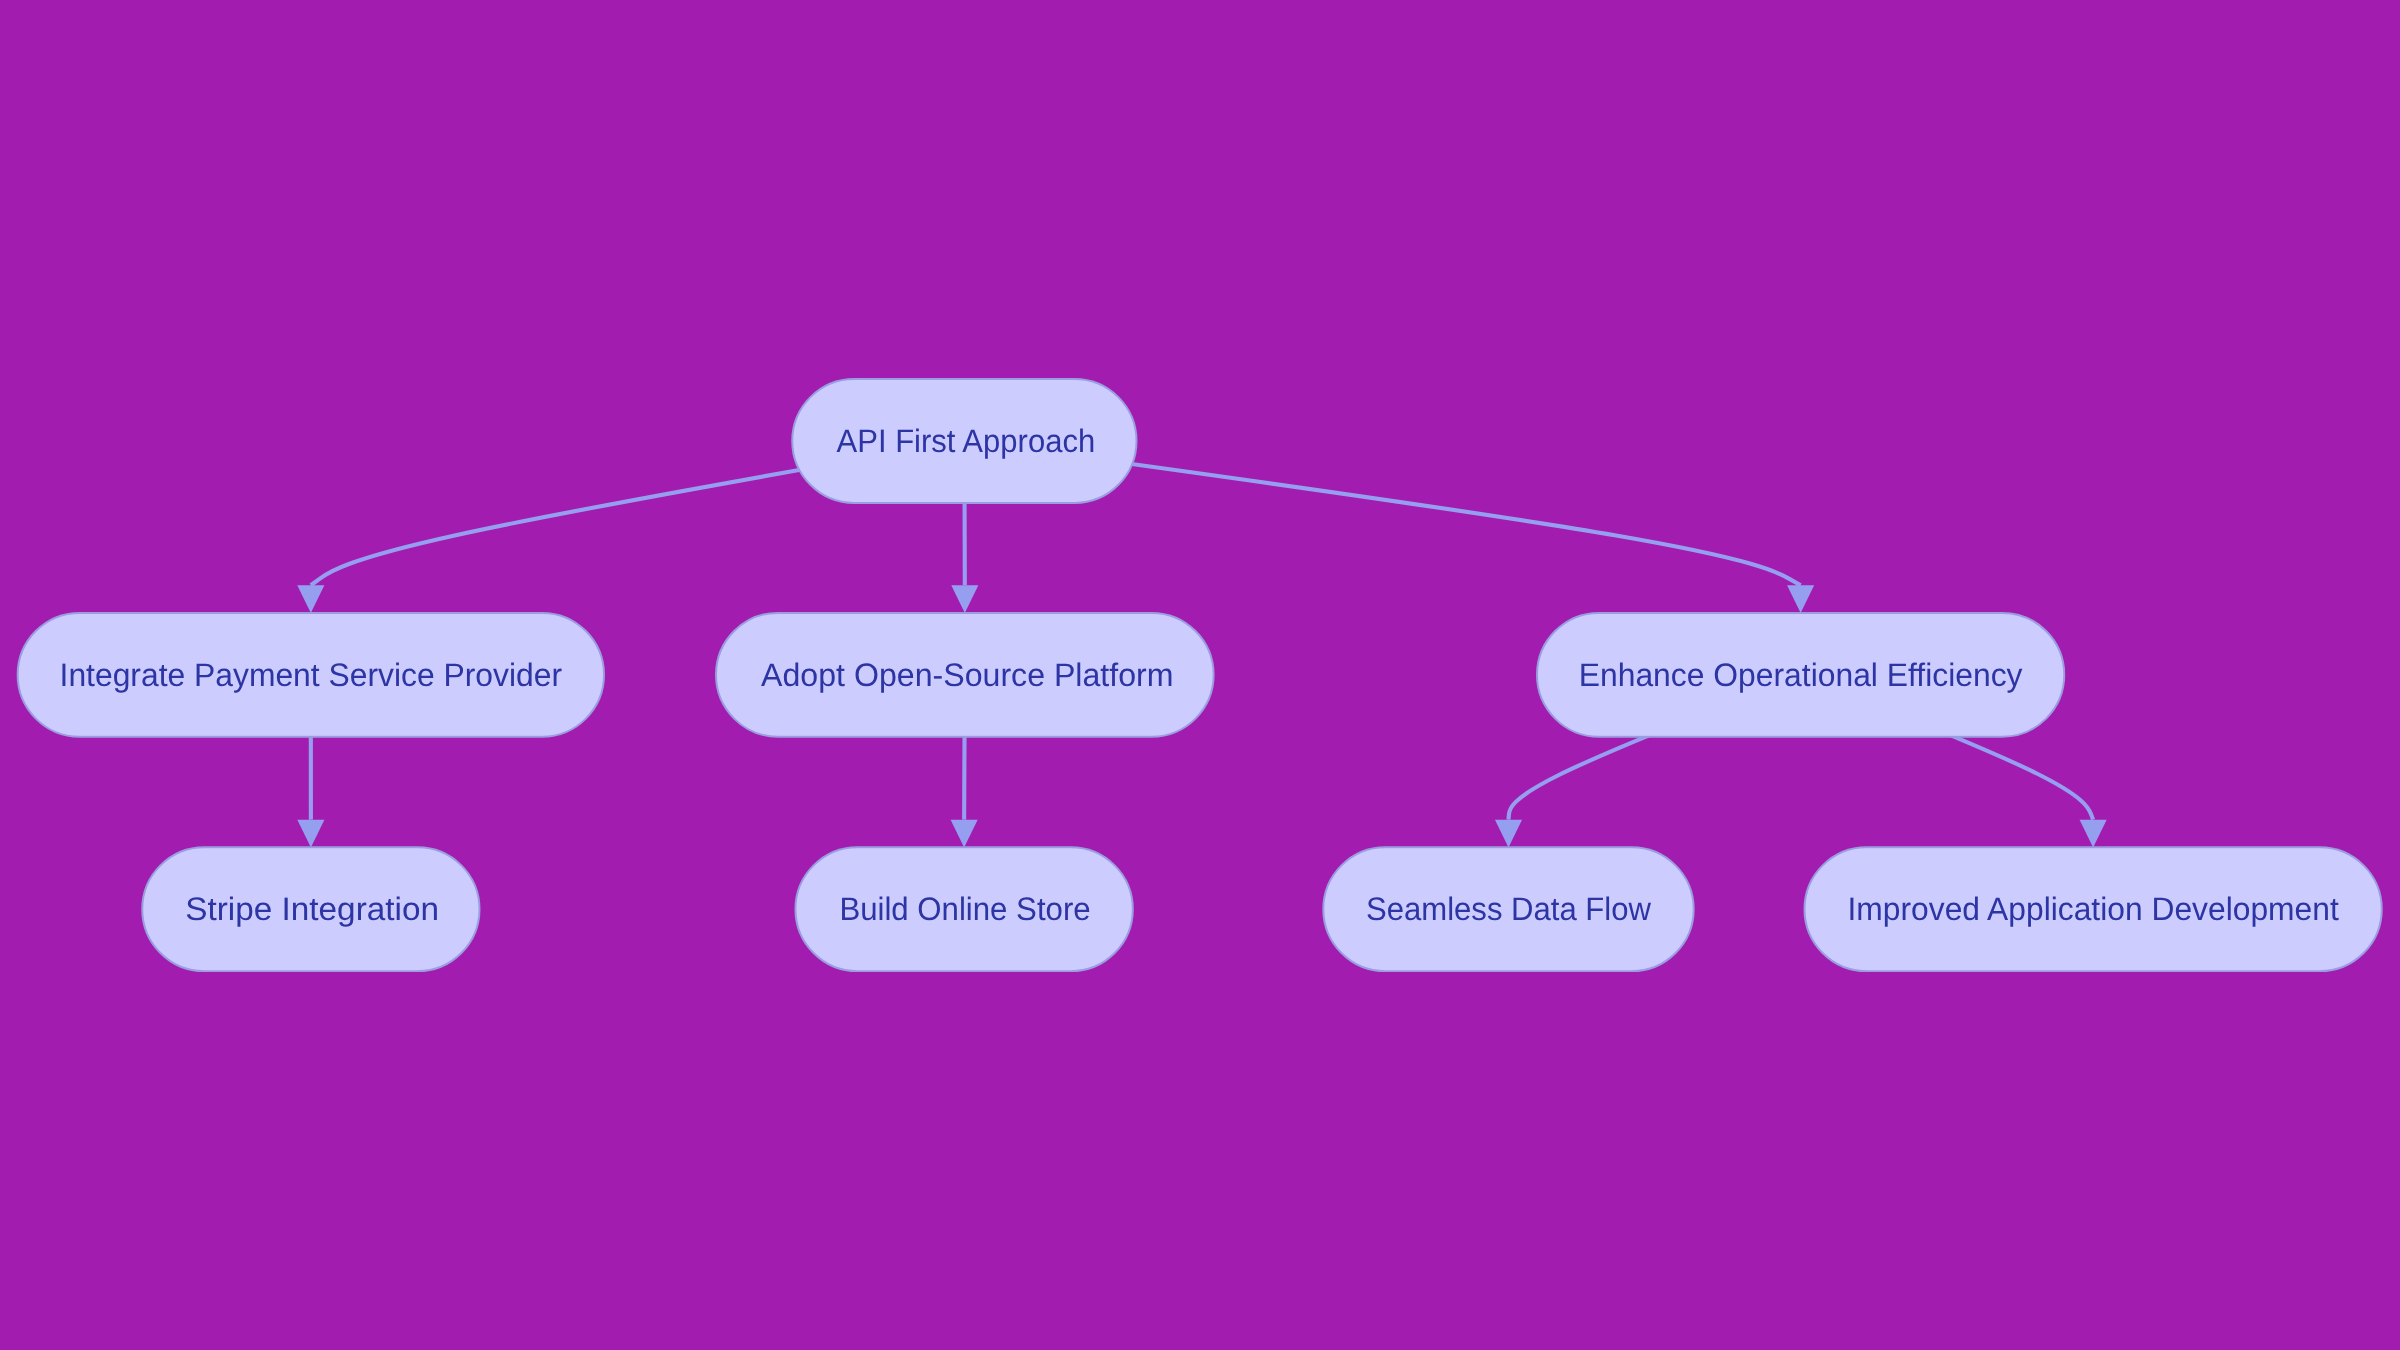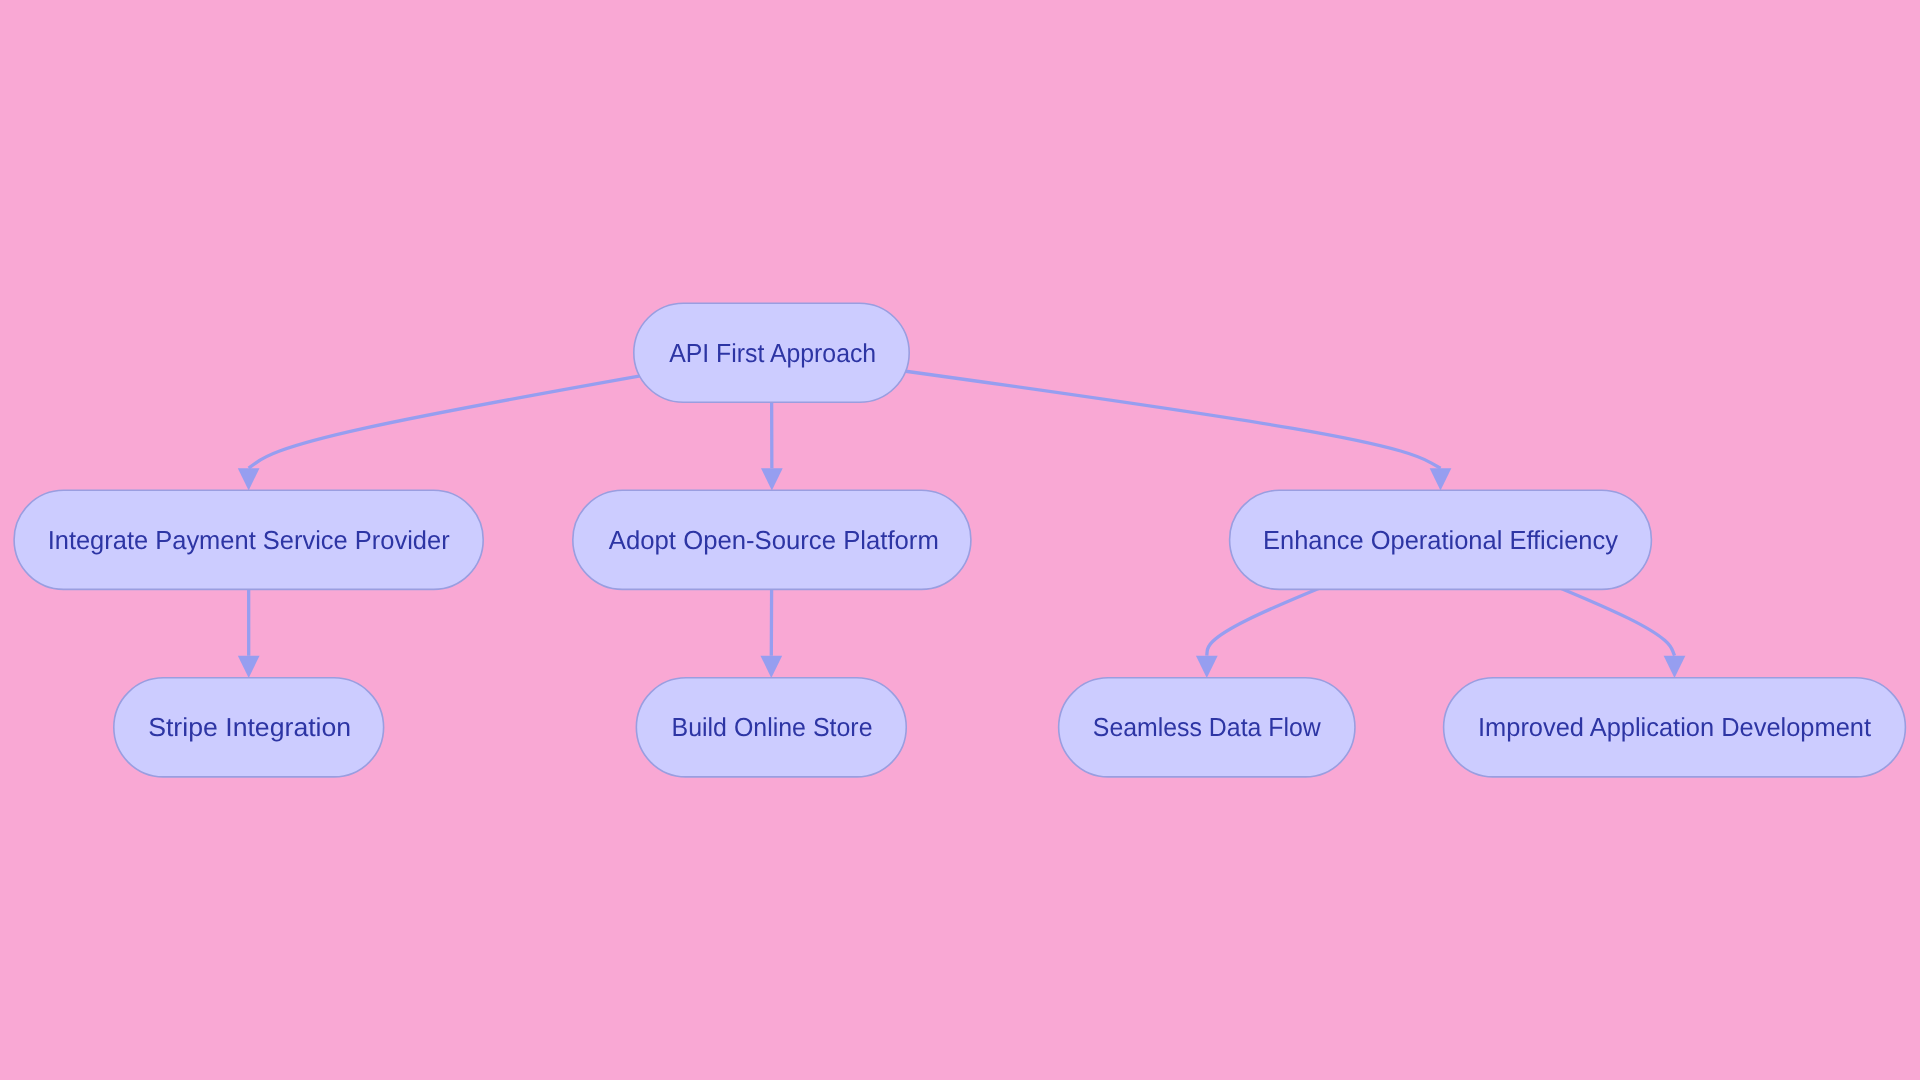--- a/index.html
+++ b/index.html
@@ -1,17 +1,17 @@
 <!DOCTYPE html>
 <html><head>
 <meta charset="utf-8">
 <title>API First Approach flowchart</title>
 <style>
   html,body{margin:0;padding:0;width:1920px;height:1080px;overflow:hidden;background:#ffffff;}
-  .canvas{position:relative;width:1920px;height:1080px;background:#f9a8d4;text-decoration:underline;}
+  .canvas{position:relative;width:1920px;height:1080px;background:#a21caf;text-decoration:underline;}
   svg.diagram{position:absolute;left:0;top:0;width:1920px;height:1080px;display:block;shape-rendering:geometricPrecision;transform:translateZ(0);}
   .node-shape{fill:#ccccff;stroke:#9a9ee0;stroke-width:1.6px;}
   .node-label{font-family:"Liberation Sans",sans-serif;font-size:26px;font-weight:400;fill:#2d35a4;text-anchor:middle;-webkit-font-smoothing:antialiased;text-rendering:geometricPrecision;opacity:0.999;}
   .edge-path{fill:none;stroke:#969ef0;stroke-width:3.3px;stroke-linecap:butt;}
   .arrow-head{fill:#969ef0;stroke:none;}
 </style>
 </head>
 <body>
 
 <div class="canvas">

